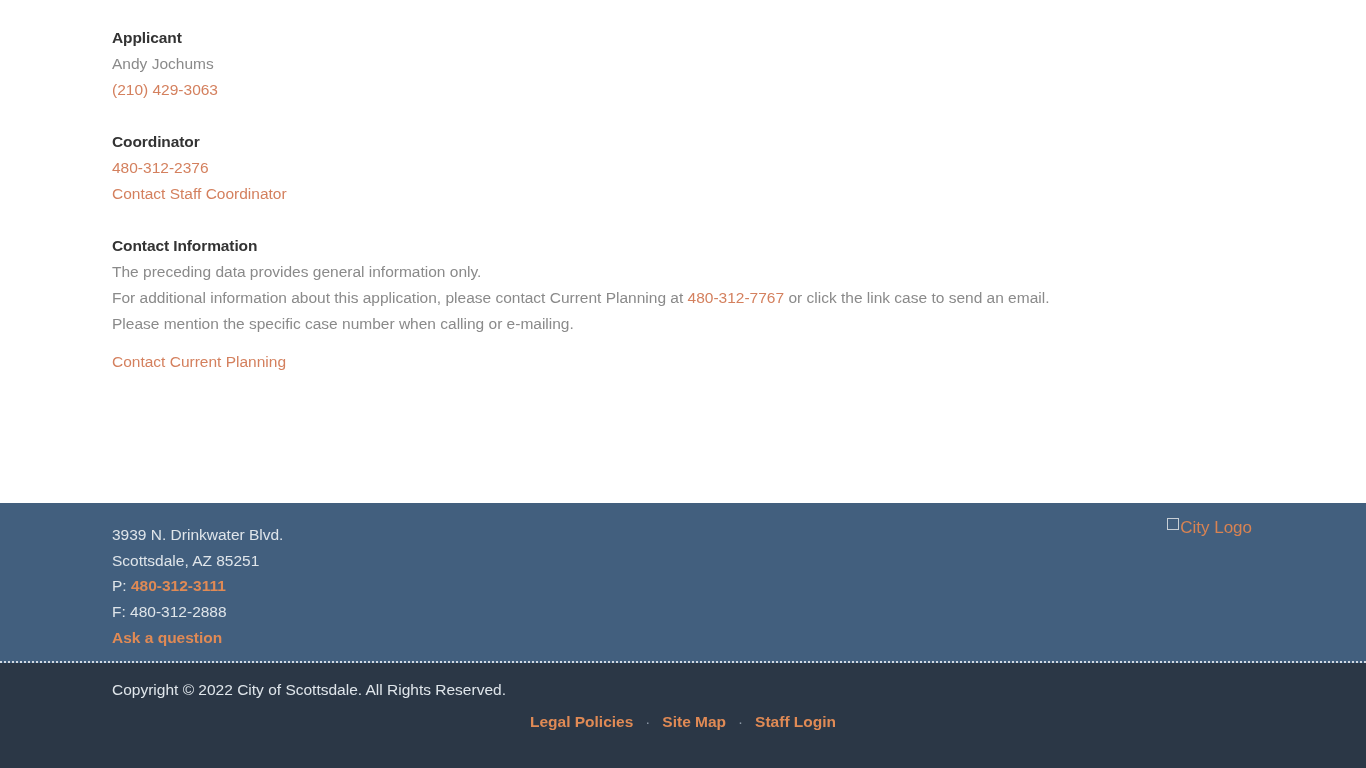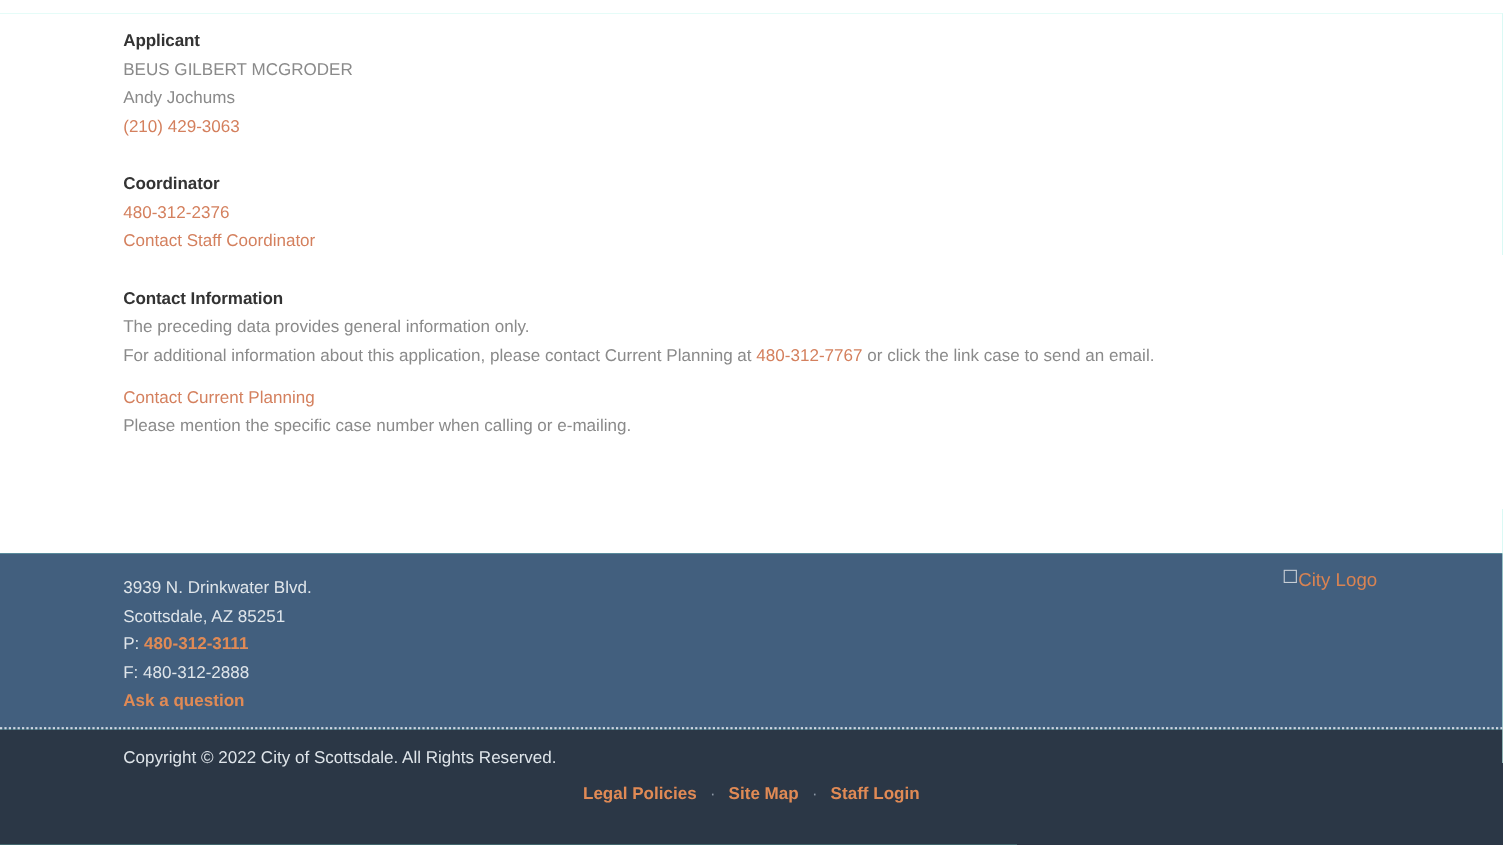--- a/index.html
+++ b/index.html
@@ -175,39 +175,38 @@
 </head>
 <body>
 
 <div class="page">
 
   <div class="main">
     <div class="content-inner">
 
       <div class="block">
         <div class="block-heading">Applicant</div>
-        <div class="block-line">BEUS GILBERT MCGRODER</div>
         <div class="block-line">Andy Jochums</div>
         <div class="block-line"><a class="link-orange" href="#">(210) 429-3063</a></div>
       </div>
 
       <div class="block">
         <div class="block-heading">Coordinator</div>
         <div class="block-line"><a class="link-orange" href="#">480-312-2376</a></div>
         <div class="block-line"><a class="link-orange" href="#">Contact Staff Coordinator</a></div>
       </div>
 
       <div class="block last">
         <div class="block-heading">Contact Information</div>
         <div class="block-line">The preceding data provides general information only.</div>
         <div class="block-line"><span>For additional information about this application, please contact Current Planning at</span>
           <a class="link-orange" href="#">480-312-7767</a>
           <span>or click the link case to send an email.</span></div>
+        <div class="block-line">Please mention the specific case number when calling or e-mailing.</div>
         <div class="block-line contact-link-row"><a class="link-orange" href="#">Contact Current Planning</a></div>
-        <div class="block-line">Please mention the specific case number when calling or e-mailing.</div>
       </div>
 
     </div>
   </div>
 
   <div class="footer">
     <div class="footer-inner">
 
       <div class="footer-line">3939 N. Drinkwater Blvd.</div>
       <div class="footer-line">Scottsdale, AZ 85251</div>

